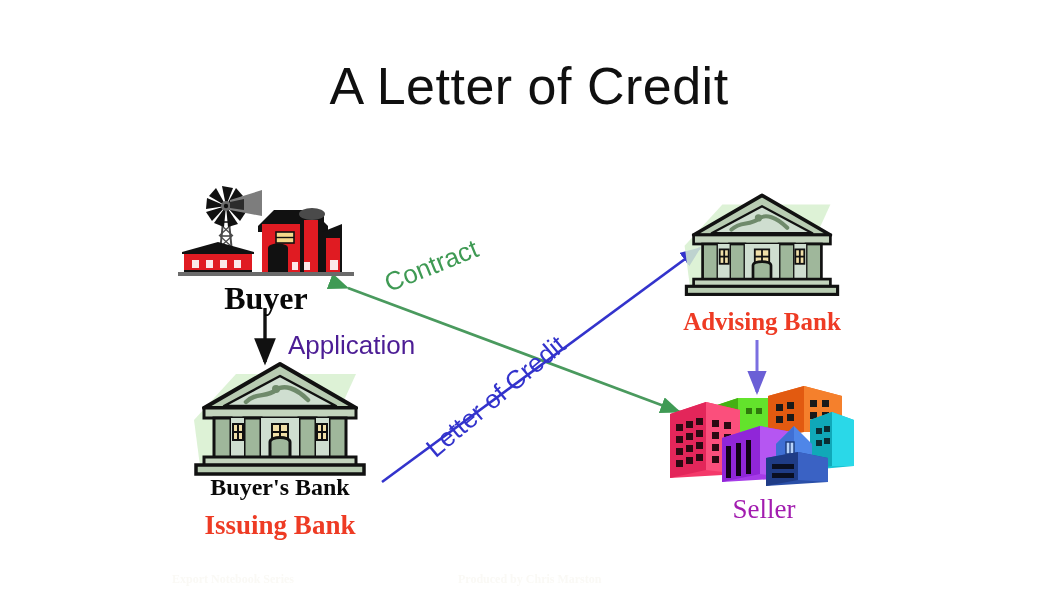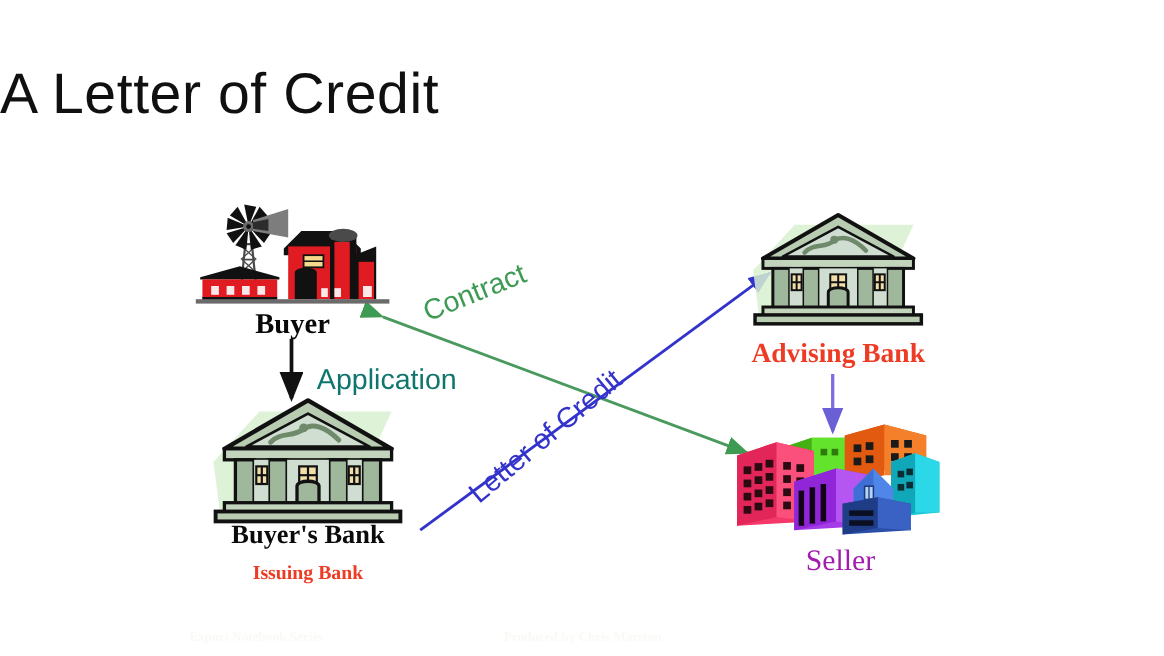--- a/index.html
+++ b/index.html
@@ -11,48 +11,49 @@
     background:#fefefe;
   }
   #slide{
     position:absolute; left:0; top:0; width:1058px; height:596px;
     background:#ffffff;
   }
 
   
   #title{
     position:absolute; left:0; top:56px; width:1058px;
+    text-align:center;
     font-size:52px; font-weight:400; color:#101010;
     letter-spacing:0.5px;
     font-family:"Liberation Sans", sans-serif;
   }
 
   
   .node{ position:absolute; }
   .node-label{
     position:absolute; width:100%; text-align:center;
     white-space:nowrap; left:0;
   }
 
   
   #buyer-node{ left:176px; top:176px; width:180px; height:140px; }
   #buyer-label{
     top:104px; font-family:"Liberation Serif", serif;
-    font-size:26px; font-weight:bold; color:#080808;
+    font-size:32px; font-weight:bold; color:#080808;
   }
 
   
   #buyers-bank-node{ left:180px; top:358px; width:200px; height:180px; }
   #buyers-bank-label{
     top:116px; font-family:"Liberation Serif", serif;
     font-size:24px; font-weight:bold; color:#0a0a0a;
   }
   #issuing-bank-label{
     top:152px; font-family:"Liberation Serif", serif;
-    font-size:18px; font-weight:bold; color:#ee3b24;
+    font-size:27px; font-weight:bold; color:#ee3b24;
   }
 
   
   #advising-bank-node{ left:672px; top:184px; width:180px; height:165px; }
   #advising-bank-label{
     top:124px; font-family:"Liberation Serif", serif;
     font-size:25px; font-weight:bold; color:#ee3b24;
   }
 
   
@@ -65,21 +66,21 @@
   
   #swift-node{ left:480px; top:470px; width:92px; height:82px; }
 
   
   .edge-label{
     position:absolute; white-space:nowrap;
     font-family:"Liberation Sans", sans-serif;
   }
   #application-label{
     left:288px; top:330px;
-    font-size:26px; color:#0f766e; font-weight:400;
+    font-size:26px; color:#4c1d95; font-weight:400;
   }
   #contract-label{
     left:380px; top:270px;
     font-size:26px; color:#3f9a54; font-weight:400;
     transform:rotate(-22deg); transform-origin:left top;
   }
   #loc-label{
     left:420px; top:440px;
     font-size:26px; color:#3333cc; font-weight:400;
     transform:rotate(-40deg); transform-origin:left top;

